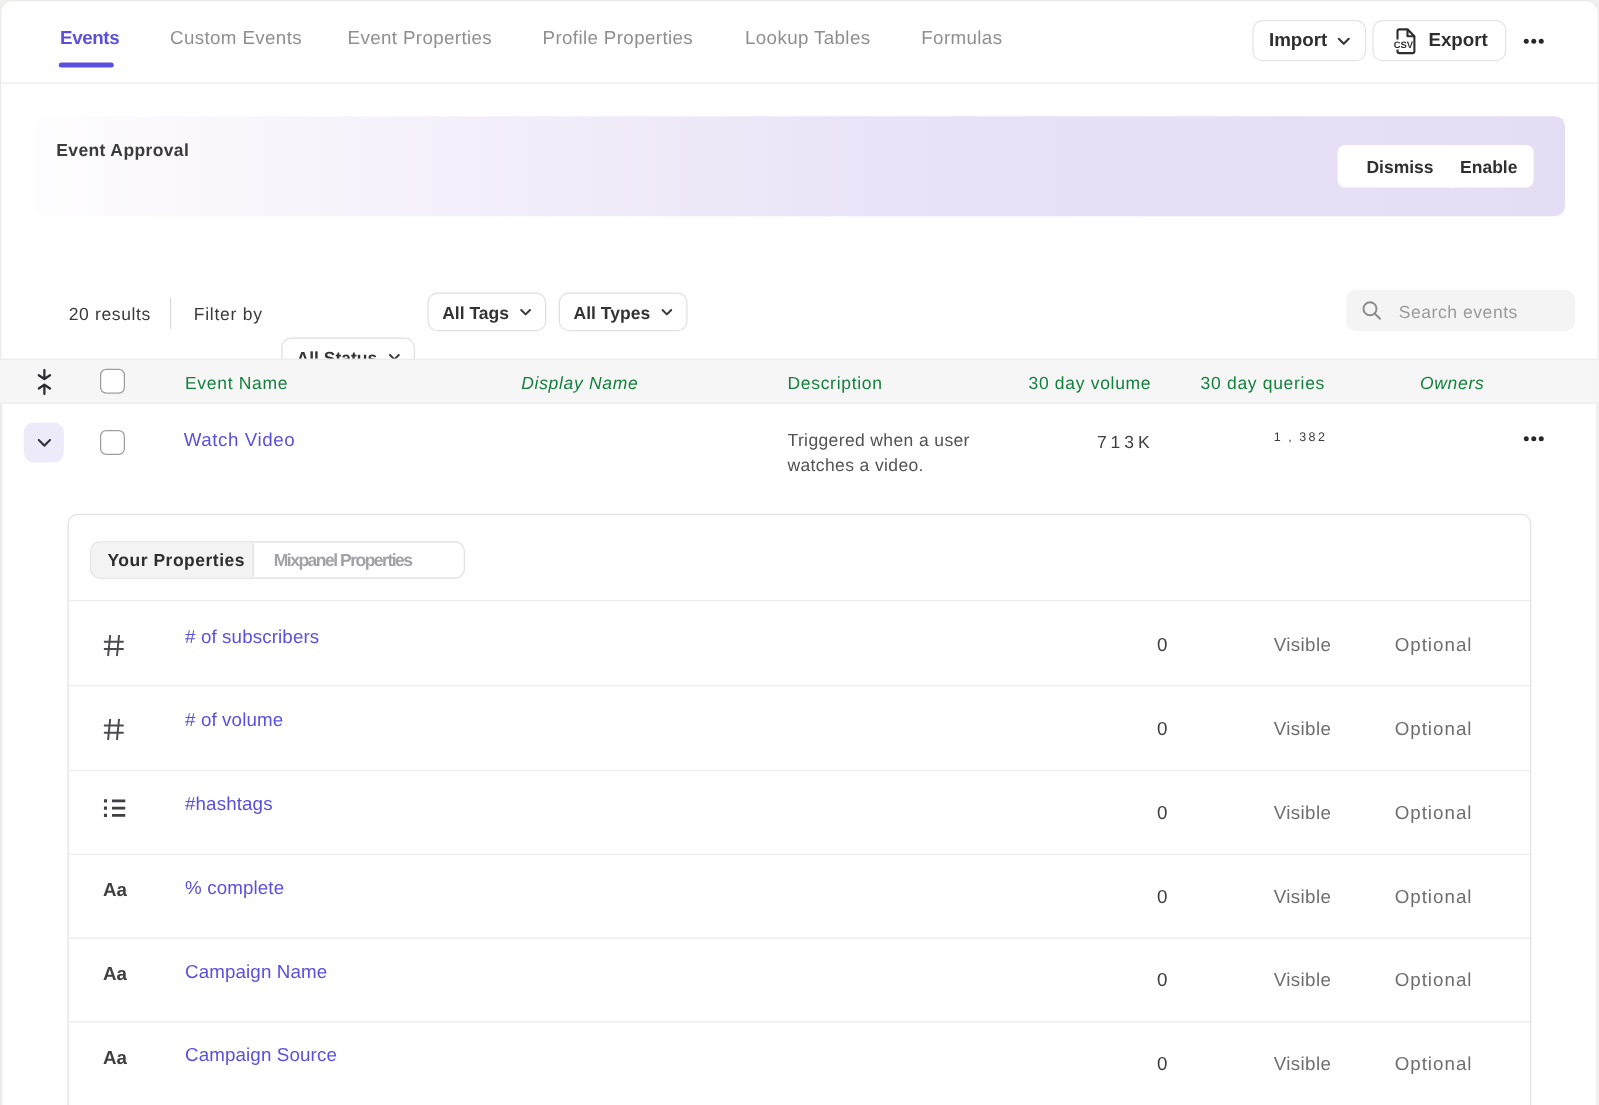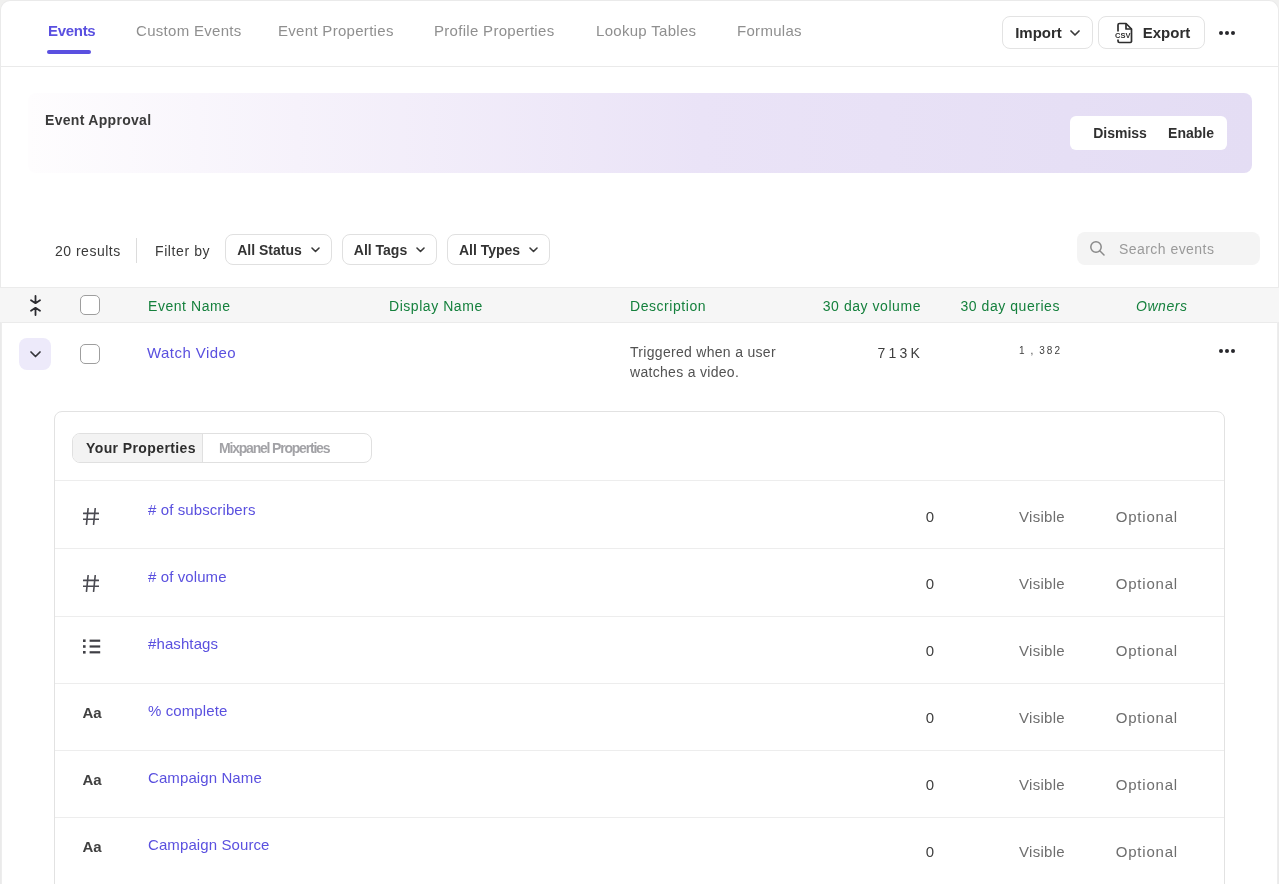--- a/index.html
+++ b/index.html
@@ -78,21 +78,21 @@
 
 <div class="banner">
   <div class="title">Event Approval</div>
   <div class="wbtn" style="left:1042px; width:100px;">Dismiss</div>
   <div class="wbtn" style="left:1127px; width:72px;">Enable</div>
 </div>
 
 <div class="abs t14" style="left:55px; top:243px; font-weight:500; letter-spacing:0.5px;">20 results</div>
 <div class="abs" style="left:136px; top:238px; width:1px; height:25px; background:#dcdcdc;"></div>
 <div class="abs t14" style="left:155px; top:243px; letter-spacing:0.6px;">Filter by</div>
-<div class="fbtn" style="left:225px; width:107px;">All Status
+<div class="fbtn" style="left:225px; width:107px;margin-top:36px;">All Status
   <svg width="9" height="6" viewBox="0 0 9 6">
       <path d="M1 1 L4.5 4.5 L8 1" fill="none" stroke="#3a3a3a" stroke-width="1.6" stroke-linecap="round" stroke-linejoin="round"></path>
     </svg>
 </div>
 <div class="fbtn" style="left:342px; width:95px;">All Tags
   <svg width="9" height="6" viewBox="0 0 9 6">
       <path d="M1 1 L4.5 4.5 L8 1" fill="none" stroke="#3a3a3a" stroke-width="1.6" stroke-linecap="round" stroke-linejoin="round"></path>
     </svg>
 </div>
 <div class="fbtn" style="left:447px; width:103px;">All Types
@@ -108,21 +108,21 @@
   <span>Search events</span>
 </div>
 
 <div class="thead"></div>
 <svg class="abs" style="left:28px; top:295px;" width="15" height="21" viewBox="0 0 15 21">
   <path d="M7.5 0.9 V7.7 M3 5.2 L7.5 8.2 L12 5.2" fill="none" stroke="#2b2b30" stroke-width="1.8" stroke-linecap="round" stroke-linejoin="round"></path>
   <path d="M7.5 20.1 V13.3 M3 15.8 L7.5 12.8 L12 15.8" fill="none" stroke="#2b2b30" stroke-width="1.8" stroke-linecap="round" stroke-linejoin="round"></path>
 </svg>
 <div class="checkbox" style="left:80px; top:295px;"></div>
 <div class="th" style="left:148px;">Event Name</div>
-<div class="th" style="left:389px;">Display Name</div>
+<div class="th" style="left:417px;font-style:italic;">Display Name</div>
 <div class="th" style="left:630px;">Description</div>
 <div class="th" style="right:358px;">30 day volume</div>
 <div class="th" style="right:219px;">30 day queries</div>
 <div class="th" style="left:1136px;font-style:italic;">Owners</div>
 
 <div class="sideline" style="left:1px;"></div>
 <div class="sideline" style="left:1277px;"></div>
 
 <div class="chevbtn">
   <svg width="11" height="7" viewBox="0 0 11 7">

